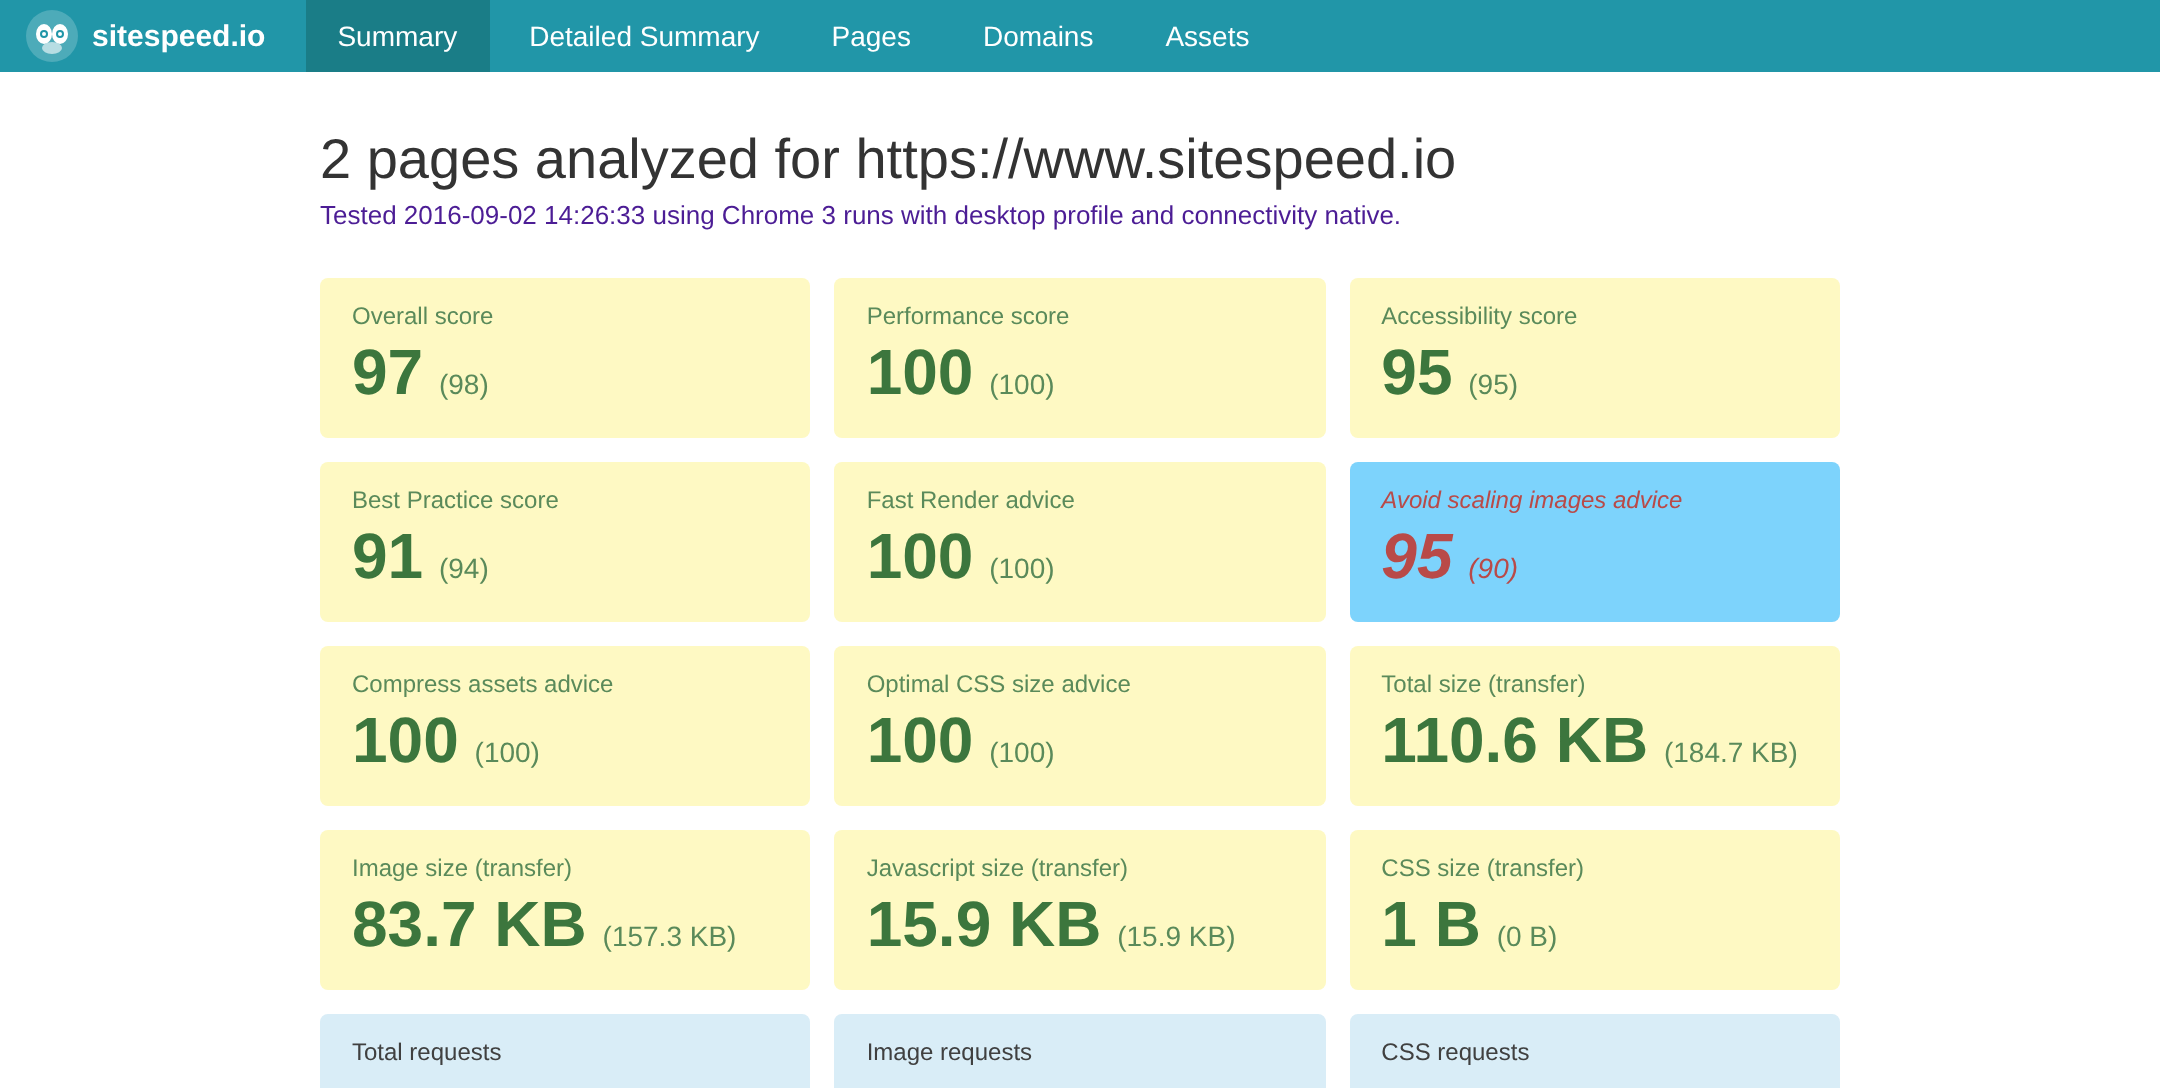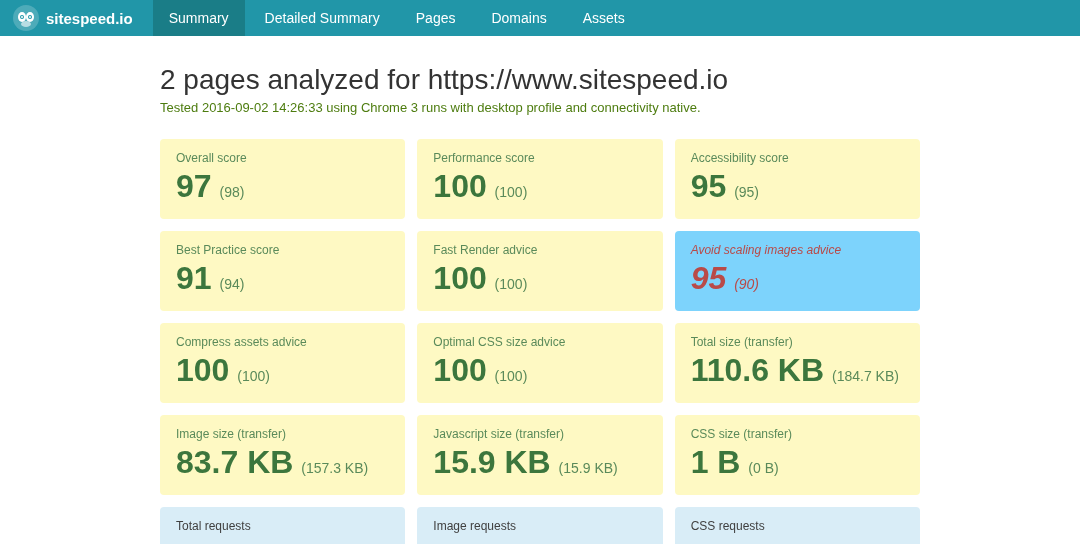--- a/index.html
+++ b/index.html
@@ -53,21 +53,21 @@
       padding: 28px 40px 20px 160px;
     }
     .page-title {
       font-size: 28px;
       font-weight: normal;
       color: #333;
       margin-bottom: 4px;
     }
     .page-subtitle {
       font-size: 13px;
-      color: #4d7c0f;
+      color: #4c1d95;
       margin-bottom: 24px;
     }
 
     
     .metrics-grid {
       display: grid;
       grid-template-columns: repeat(3, 1fr);
       gap: 12px;
       max-width: 760px;
     }

